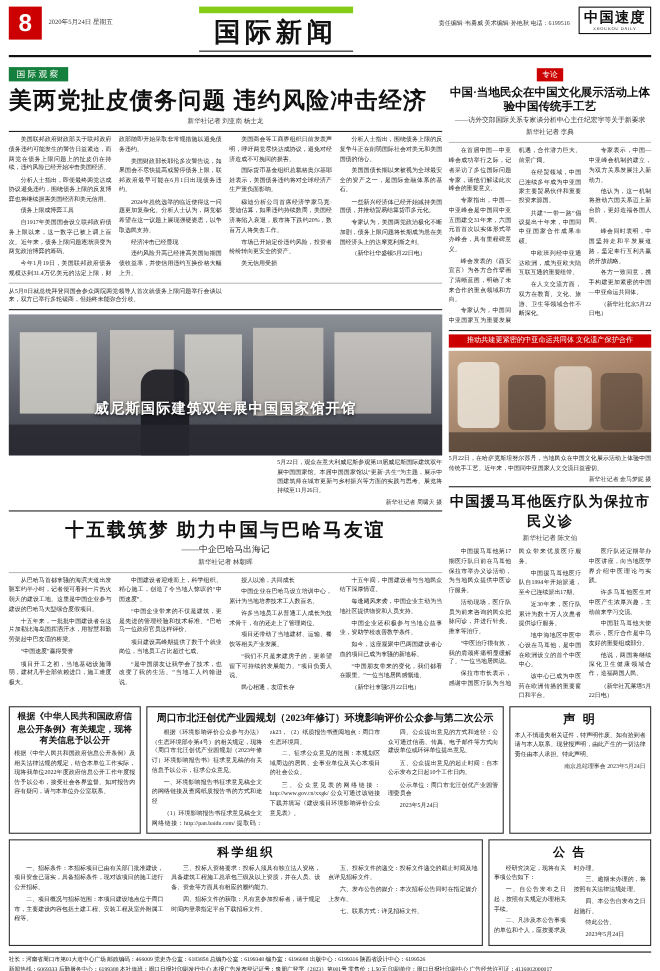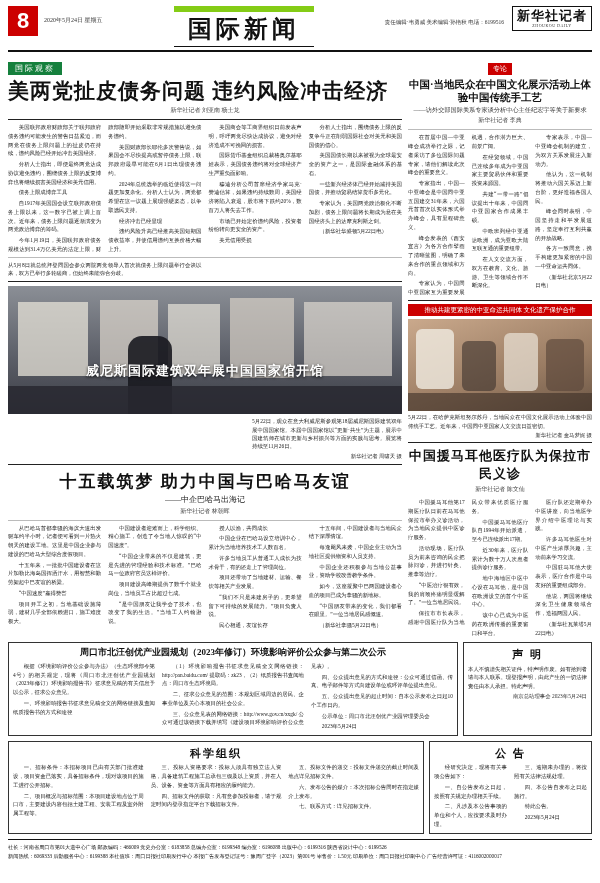--- a/index.html
+++ b/index.html
@@ -100,21 +100,21 @@
 <div class="page">
 
   <div class="masthead">
     <div class="pagenum">8</div>
     <div class="md-date">2020年5月24日 星期五</div>
     <div class="md-center">
       <div class="md-title">国际新闻</div>
     </div>
     <div class="md-editors">责任编辑·韦勇威  美术编辑·孙艳秋  电话：6199516</div>
     <div class="md-logo">
-      <div class="zh">新华社记者</div>
+      <div class="zh">中国速度</div>
       <div class="en">ZHOUKOU DAILY</div>
     </div>
   </div>
 
   <div class="body-grid">
 
     <div class="col-left">
 
       <div>
         <span class="tag">国际观察</span>
@@ -255,20 +255,24 @@
           <p>医疗队还定期举办中医讲座，向当地医学界介绍中医理论与实践。</p>
           <p>许多马耳他医生对中医产生浓厚兴趣，主动前来学习交流。</p>
           <p>中国驻马耳他大使表示，医疗合作是中马友好的重要组成部分。</p>
           <p>他说，两国将继续深化卫生健康领域合作，造福两国人民。</p>
           <p>（新华社瓦莱塔5月22日电）</p>
         </div>
     </div>
   </div>
 
   <div class="notices">
+    <div class="nbox" style="width:120px;">
+      <div class="ntitle sm">根据《中华人民共和国政府信息公开条例》有关规定，现将有关信息予以公开</div>
+      <div class="txt">根据《中华人民共和国政府信息公开条例》及相关法律法规的规定，结合本单位工作实际，现将我单位2022年度政府信息公开工作年度报告予以公布，接受社会各界监督。如对报告内容有疑问，请与本单位办公室联系。</div>
+    </div>
     <div class="nbox" style="flex:1;">
       <div class="ntitle">周口市北汪创优产业园规划（2023年修订）环境影响评价公众参与第二次公示</div>
       <div class="txt cols c3" id="notice-center-body">
           <p>根据《环境影响评价公众参与办法》（生态环境部令第4号）的相关规定，现将《周口市北汪创优产业园规划（2023年修订）环境影响报告书》征求意见稿的有关信息予以公示，征求公众意见。</p>
           <p>一、环境影响报告书征求意见稿全文的网络链接及查阅纸质报告书的方式和途径</p>
           <p>（1）环境影响报告书征求意见稿全文网络链接：http://pan.baidu.com/ 提取码：zk23，（2）纸质报告书查阅地点：周口市生态环境局。</p>
           <p>二、征求公众意见的范围：本规划区域周边的居民、企事业单位及关心本项目的社会公众。</p>
           <p>三、公众意见表的网络链接：http://www.gov.cn/xxgk/ 公众可通过该链接下载并填写《建设项目环境影响评价公众意见表》。</p>
           <p>四、公众提出意见的方式和途径：公众可通过信函、传真、电子邮件等方式向建设单位或环评单位提出意见。</p>
           <p>五、公众提出意见的起止时间：自本公示发布之日起10个工作日内。</p>
@@ -290,21 +294,21 @@
       <div class="txt cols c3" id="bottom-left-body">
           <p>一、招标条件：本招标项目已由有关部门批准建设，项目资金已落实，具备招标条件，现对该项目的施工进行公开招标。</p>
           <p>二、项目概况与招标范围：本项目建设地点位于周口市，主要建设内容包括土建工程、安装工程及室外附属工程等。</p>
           <p>三、投标人资格要求：投标人须具有独立法人资格，具备建筑工程施工总承包三级及以上资质，并在人员、设备、资金等方面具有相应的履约能力。</p>
           <p>四、招标文件的获取：凡有意参加投标者，请于规定时间内登录指定平台下载招标文件。</p>
           <p>五、投标文件的递交：投标文件递交的截止时间及地点详见招标文件。</p>
           <p>六、发布公告的媒介：本次招标公告同时在指定媒介上发布。</p>
           <p>七、联系方式：详见招标文件。</p>
         </div>
     </div>
-    <div class="nbox" style="width:163px;">
+    <div class="nbox" style="width:148px;">
       <div class="ntitle lg">公 告</div>
       <div class="txt cols c2" id="bottom-right-body">
           <p>经研究决定，现将有关事项公告如下：</p>
           <p>一、自公告发布之日起，按照有关规定办理相关手续。</p>
           <p>二、凡涉及本公告事项的单位和个人，应按要求及时办理。</p>
           <p>三、逾期未办理的，将按照有关法律法规处理。</p>
           <p>四、本公告自发布之日起施行。</p>
           <p>特此公告。</p>
           <p>2023年5月24日</p>
         </div>

